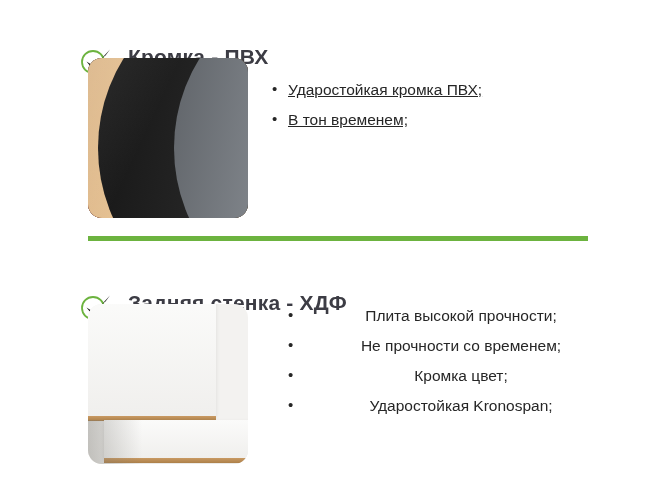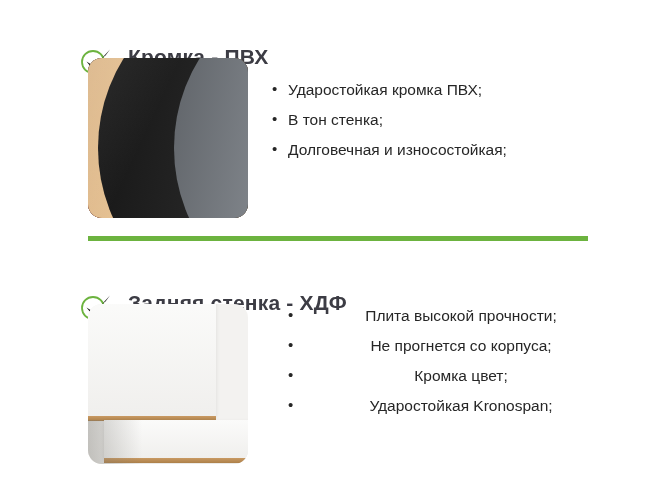--- a/index.html
+++ b/index.html
@@ -136,21 +136,21 @@
   
   .feature-list {
     position: absolute;
     list-style: none;
     margin: 0;
     padding: 0;
     color: #262626;
     font-size: 15.5px;
     line-height: 23.5px;
   }
-  #list-edge { left: 272px; top: 20px; width: 330px; }
+  #list-edge { left: 272px; top: 20px; width: 330px; text-decoration: underline; }
   #list-back { left: 288px; top: 0px;  width: 330px; text-align: center; }
 
   .feature-list li {
     position: relative;
     padding-left: 16px;
     margin-bottom: 6.5px;
   }
   .feature-list li::before {
     content: "\2022";
     position: absolute;
@@ -197,22 +197,21 @@
             
           </div>
           <div class="band band-black"></div>
           <div class="band band-grey"></div>
           <div class="photo-gloss"></div>
         </div>
       </div>
 
       <ul class="feature-list" id="list-edge">
         <li>Ударостойкая кромка ПВХ;</li>
-        <li>В тон стенка;</li>
-        <li>Долговечная и износостойкая;</li>
+        <li>В тон временем;</li>
       </ul>
 
     </div>
 
     <div class="divider"></div>
   </div>
 
   <div class="section" id="section-back">
 
     <div class="heading-row">
@@ -232,21 +231,21 @@
           <div class="panel panel-base"></div>
           <div class="panel panel-bottom"></div>
           <div class="panel panel-mid"></div>
           <div class="panel panel-top"></div>
           <div class="panel-shade"></div>
         </div>
       </div>
 
       <ul class="feature-list" id="list-back">
         <li>Плита высокой прочности;</li>
-        <li>Не прогнется со корпуса;</li>
+        <li>Не прочности со временем;</li>
         <li>Кромка цвет;</li>
         <li>Ударостойкая Kronospan;</li>
       </ul>
 
     </div>
   </div>
 
 </div>
 
 </body></html>

